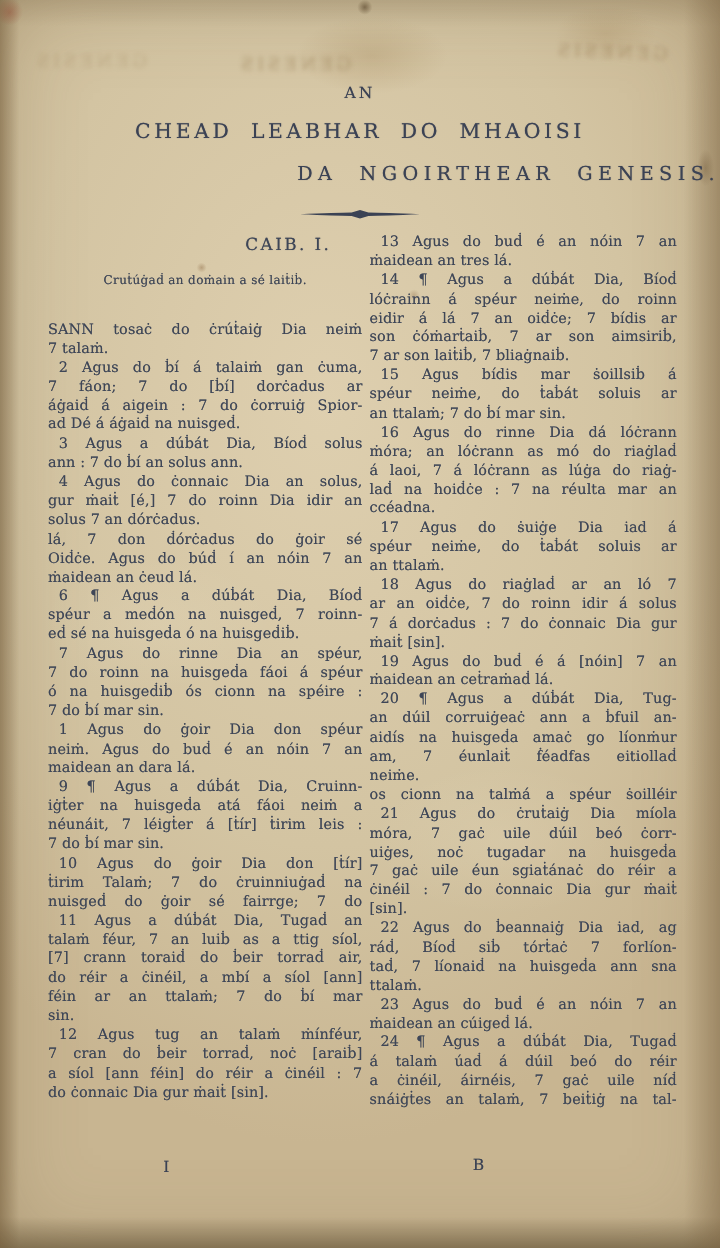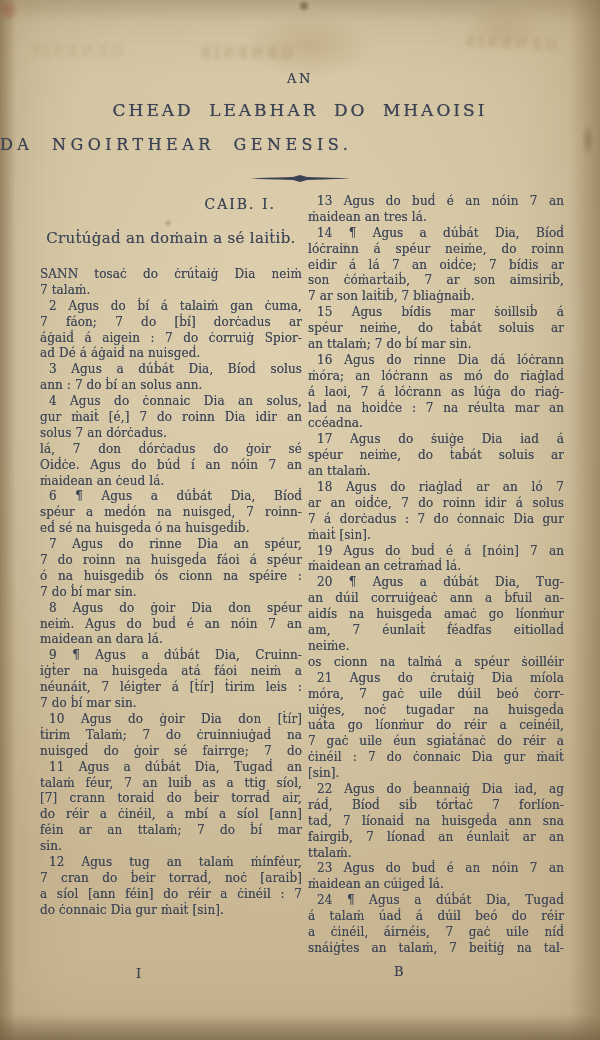--- a/index.html
+++ b/index.html
@@ -30,27 +30,27 @@
     color:rgba(148,119,76,.55);font-size:15px;letter-spacing:3px;
     user-select:none;
   }
   .ghost.g1{left:28px;top:42px;opacity:.55;}
   .ghost.g2{left:198px;top:44px;}
   .ghost.g3{left:462px;top:34px;transform:scaleX(-1) rotate(-2deg);}
   .pretitle{position:absolute;top:71px;left:0;width:100%;text-align:center;
     font-size:13px;letter-spacing:2.5px;color:#3b4254;text-shadow:0 0 .6px rgba(59,66,84,.7);}
   .booktitle{position:absolute;top:100px;left:0;width:100%;text-align:center;
     font-size:17px;letter-spacing:3px;word-spacing:7px;color:#3b4254;text-shadow:0 0 .7px rgba(59,66,84,.7);}
-  .booksubtitle{position:absolute;top:135px;left:0;width:100%;text-align:left;
+  .booksubtitle{position:absolute;top:135px;left:0;width:100%;text-align:right;
     font-size:16px;letter-spacing:4.5px;word-spacing:9px;color:#3b4254;text-shadow:0 0 .7px rgba(59,66,84,.7);}
   .ornament{position:absolute;top:168px;left:50%;transform:translateX(-50%);}
   .chapter-heading{position:absolute;top:196px;left:40px;width:262px;text-align:right;
     font-size:14px;letter-spacing:2px;transform:translateX(-26px);text-shadow:0 0 .6px rgba(59,66,84,.7);}
   .chapter-argument{position:absolute;top:229px;left:40px;width:262px;text-align:center;
-    font-size:15px;letter-spacing:.3px;text-shadow:0 0 .5px rgba(59,66,84,.6);}
+    font-size:10px;letter-spacing:.3px;text-shadow:0 0 .5px rgba(59,66,84,.6);}
   .col{position:absolute;font-size:12px;text-shadow:0 0 .5px rgba(62,70,87,.65);}
   .col-left{left:40px;top:267px;width:262px;}
   .col-right{left:308px;top:194px;width:256px;}
   .line{height:15.9px;line-height:15.9px;letter-spacing:.1px;
     text-align:justify;text-align-last:justify;}
   .line.e{text-align:center;text-align-last:left;}
   .line.f{text-indent:9px;}
   .sig{position:absolute;font-size:13px;color:#3b4254;text-shadow:0 0 .5px rgba(59,66,84,.6);}
   .sig-left{left:136px;top:966px;}
   .sig-right{left:394px;top:964px;}
@@ -92,21 +92,21 @@
       <div class="line j">lá, 7 don ḋórċadus do ġoir sé</div>
       <div class="line j">Oiḋċe. Agus do búḋ í an nóin 7 an</div>
       <div class="line e">ṁaidean an ċeud lá.</div>
       <div class="line f">6 ¶ Agus a dúḃát Dia, Bíoḋ</div>
       <div class="line j">spéur a meḋón na nuisgeḋ, 7 roinn-</div>
       <div class="line e">eḋ sé na huisgeḋa ó na huisgeḋiḃ.</div>
       <div class="line f">7 Agus do rinne Dia an spéur,</div>
       <div class="line j">7 do roinn na huisgeḋa fáoi á spéur</div>
       <div class="line j">ó na huisgeḋiḃ ós cionn na spéire :</div>
       <div class="line e">7 do ḃí mar sin.</div>
-      <div class="line f">8 Agus do ġoir Dia don spéur</div>
+      <div class="line f">1 Agus do ġoir Dia don spéur</div>
       <div class="line j">neiṁ. Agus do buḋ é an nóin 7 an</div>
       <div class="line e">maidean an dara lá.</div>
       <div class="line f">9 ¶ Agus a dúḃát Dia, Cruinn-</div>
       <div class="line j">iġṫer na huisgeḋa atá fáoi neiṁ a</div>
       <div class="line j">néunáit, 7 léigṫer á [ṫír] ṫirim leis :</div>
       <div class="line e">7 do ḃí mar sin.</div>
       <div class="line f">10 Agus do ġoir Dia don [ṫír]</div>
       <div class="line j">ṫirim Talaṁ; 7 do ċruinniuġaḋ na</div>
       <div class="line j">nuisgeḋ do ġoir sé fairrge; 7 do</div>
       <div class="line f">11 Agus a dúḃát Dia, Tugaḋ an</div>
@@ -147,28 +147,26 @@
       <div class="line e">ṁaidean an ceṫraṁaḋ lá.</div>
       <div class="line f">20 ¶ Agus a dúḃát Dia, Tug-</div>
       <div class="line j">an dúil corruiġeaċ ann a ḃfuil an-</div>
       <div class="line j">aidís na huisgeḋa amaċ go líonṁur</div>
       <div class="line j">am, 7 éunlaiṫ ḟéadfas eitiollaḋ</div>
       <div class="line e">neiṁe.</div>
       <div class="line j">os cionn na talṁá a spéur ṡoilléir</div>
       <div class="line f">21 Agus do ċruṫaiġ Dia míola</div>
       <div class="line j">móra, 7 gaċ uile dúil beó ċorr-</div>
       <div class="line j">uiġes, noċ tugadar na huisgeḋa</div>
-      <div class="line j">uáṫa go líonṁur do réir a ceinéil,</div>
       <div class="line j">7 gaċ uile éun sgiaṫánaċ do réir a</div>
       <div class="line j">ċinéil : 7 do ċonnaic Dia gur ṁaiṫ</div>
       <div class="line e">[sin].</div>
       <div class="line f">22 Agus do ḃeannaiġ Dia iad, ag</div>
       <div class="line j">ráḋ, Bíoḋ siḃ tórṫaċ 7 forlíon-</div>
       <div class="line j">taḋ, 7 líonaiḋ na huisgeḋa ann sna</div>
-      <div class="line j">fairgiḃ, 7 líonaḋ an éunlaiṫ ar an</div>
       <div class="line e">ttalaṁ.</div>
       <div class="line f">23 Agus do buḋ é an nóin 7 an</div>
       <div class="line e">ṁaidean an cúigeḋ lá.</div>
       <div class="line f">24 ¶ Agus a dúḃát Dia, Tugaḋ</div>
       <div class="line j">á talaṁ úaḋ á dúil beó do réir</div>
       <div class="line j">a ċinéil, áirnéis, 7 gaċ uile níḋ</div>
       <div class="line j">snáiġṫes an talaṁ, 7 beiṫiġ na tal-</div>
     </div>
 
   <div class="sig sig-left">I</div>

